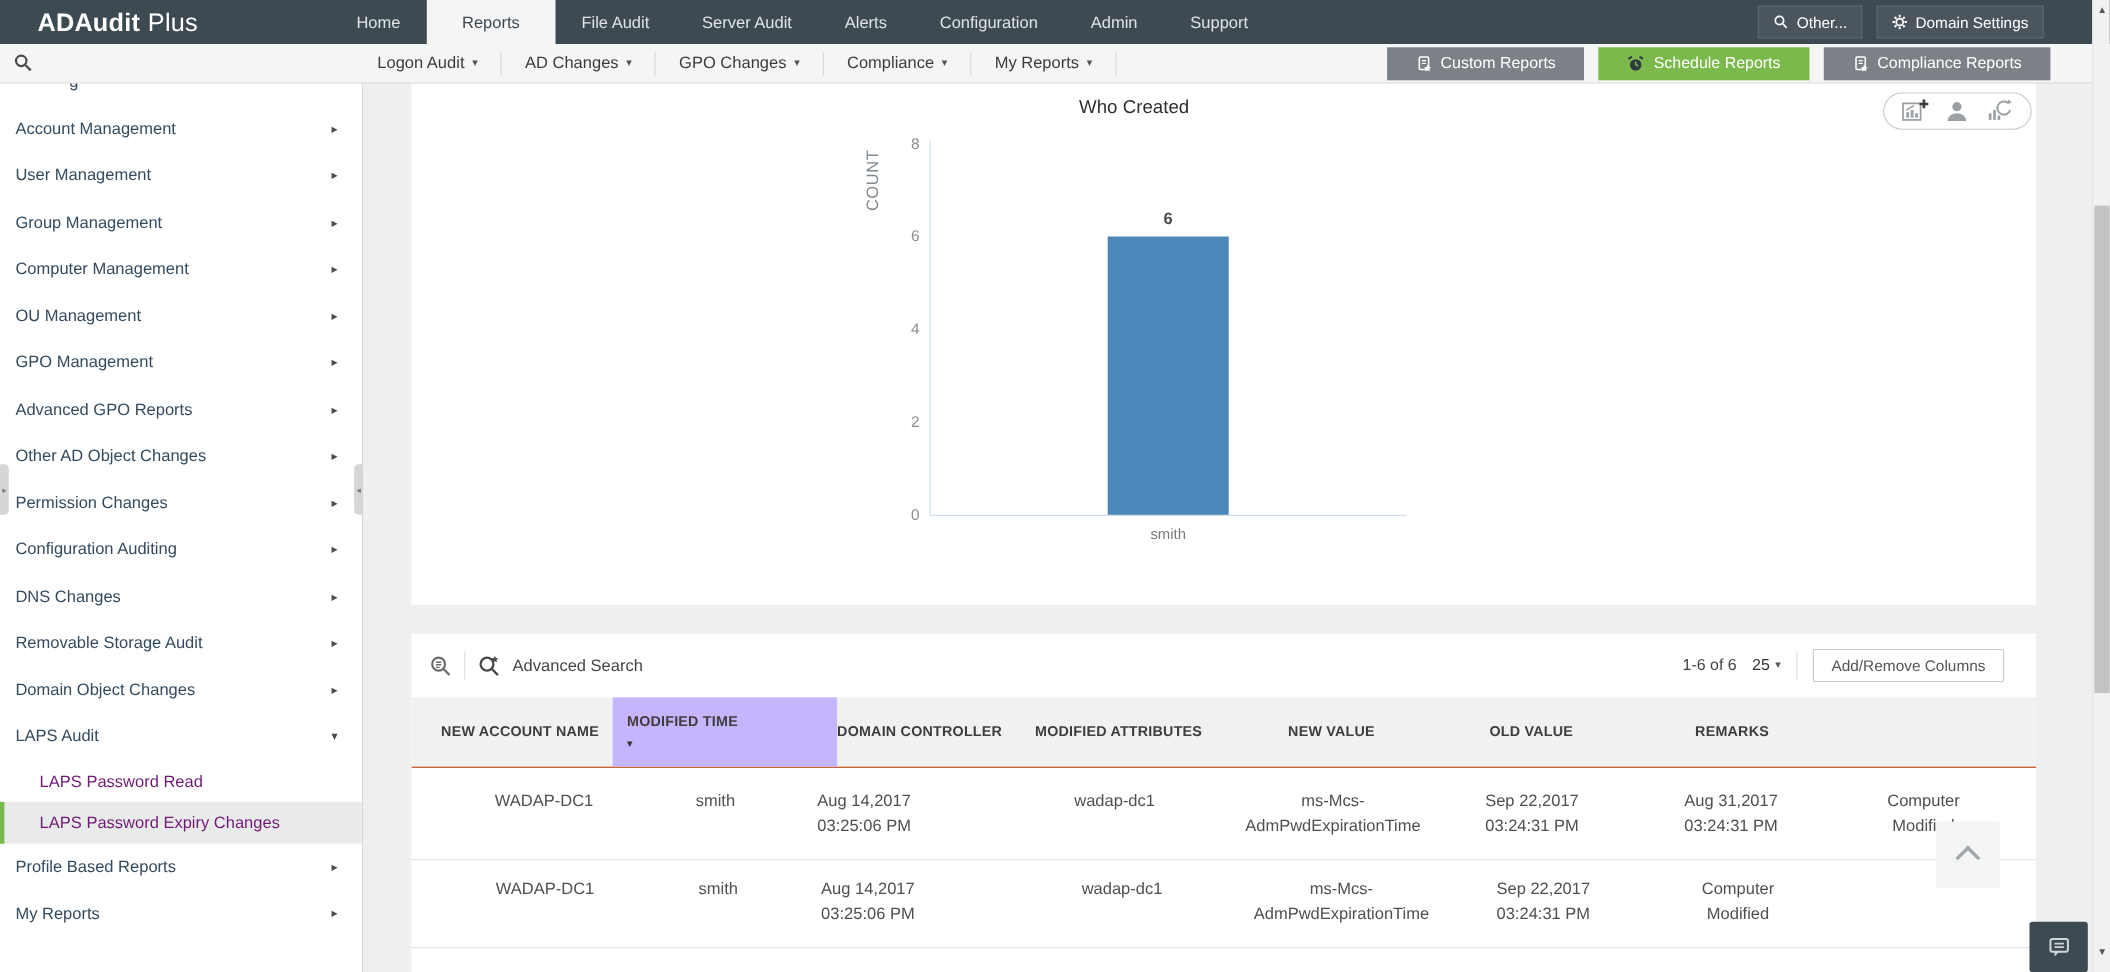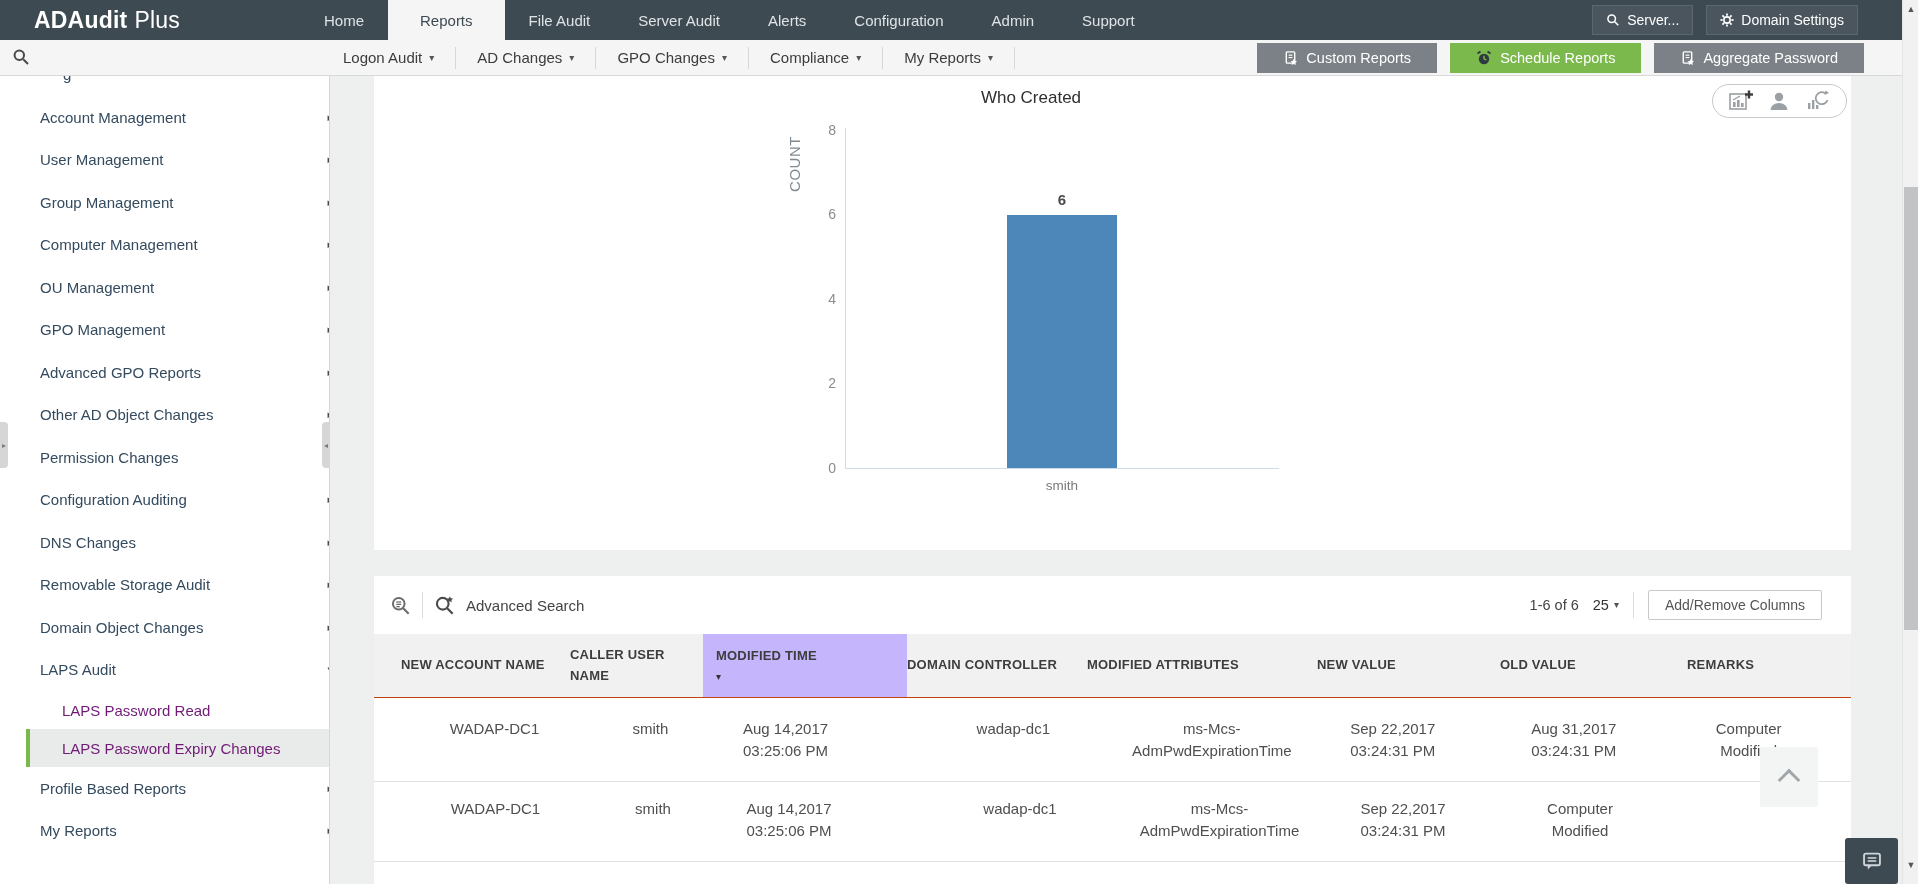--- a/index.html
+++ b/index.html
@@ -29,21 +29,21 @@
   .caret { font-size:10px; color:#555; line-height:1; }
   .tb-actions { position:absolute; right:54px; top:3px; display:flex; gap:13px; }
   .action-btn { height:30px; display:flex; align-items:center; gap:8px; padding:0 26px; color:#fff; font-size:14.5px; border:none; cursor:pointer; }
   .action-btn.gray { background:#7b8186; }
   .action-btn.green { background:#7cb94c; }
 
   
   .sidebar { position:absolute; left:0; top:76px; width:330px; height:808px; background:#fff; border-right:1px solid #d7d7d7; overflow:hidden; }
   .clip-frag { position:absolute; top:0; left:0; height:12px; width:220px; overflow:hidden; }
   .clip-frag span { position:absolute; top:-10px; left:63px; font-size:15px; color:#344a5e; }
-  .side-list { position:absolute; top:20px; left:0; width:100%; list-style:none;margin-left:26px; }
+  .side-list { position:absolute; top:20px; left:0; width:100%; list-style:none; }
   .side-item { position:relative; height:42.5px; display:flex; align-items:center; padding:0 30px 0 14px; font-size:15px; font-weight:500; color:#344a5e; cursor:pointer; }
   .side-item .arr { position:absolute; right:22px; font-size:11px; color:#4a4a4a; }
   .side-sub { position:relative; height:38px; display:flex; align-items:center; padding:0 10px 0 36px; font-size:15px; color:#701a75; cursor:pointer; }
   .side-sub.selected { background:#e9eaea; border-left:4px solid #7cb94c; padding-left:32px; }
   .handle { position:absolute; width:8px; height:46px; top:422px; background:#d6d6d6; color:#7a7a7a; font-size:8px; display:flex; align-items:center; justify-content:center; cursor:pointer; }
   .handle.left { left:0; border-radius:0 4px 4px 0; }
   .handle.right { left:322px; border-radius:4px 0 0 4px; }
 
   
   .main { position:absolute; left:331px; top:76px; width:1571px; height:808px; }
@@ -120,21 +120,21 @@
       <div class="nav-item">Support</div>
     </div>
     <div class="nav-right">
       <div class="nav-btn">
         <span>
           <svg width="14" height="14" viewBox="0 0 16 16">
               <circle cx="6.5" cy="6.5" r="4.3" fill="none" stroke="#fff" stroke-width="1.8"></circle>
               <line x1="10" y1="10" x2="14" y2="14" stroke="#fff" stroke-width="1.8"></line>
             </svg>
         </span>
-        <span>Server...</span>
+        <span>Other...</span>
       </div>
       <div class="nav-btn">
         <span>
           <svg width="14" height="14" viewBox="0 0 16 16">
               <g stroke="#fff" stroke-width="2">
                 <line x1="8" y1="0.5" x2="8" y2="3"></line>
                 <line x1="8" y1="13" x2="8" y2="15.5"></line>
                 <line x1="0.5" y1="8" x2="3" y2="8"></line>
                 <line x1="13" y1="8" x2="15.5" y2="8"></line>
                 <line x1="2.8" y1="2.8" x2="4.6" y2="4.6"></line>
@@ -210,21 +210,21 @@
       </button>
       <button class="action-btn gray">
         <span>
           <svg width="15" height="16" viewBox="0 0 16 16">
               <rect x="3.5" y="1.5" width="9" height="12" rx="1" fill="none" stroke="#fff" stroke-width="1.5"></rect>
               <line x1="6" y1="5" x2="10" y2="5" stroke="#fff" stroke-width="1.2"></line>
               <line x1="6" y1="7.5" x2="10" y2="7.5" stroke="#fff" stroke-width="1.2"></line>
               <polygon points="11.5,9 12.6,11.2 15,11.5 13.2,13.1 13.7,15.5 11.5,14.3 9.3,15.5 9.8,13.1 8,11.5 10.4,11.2" fill="#fff"></polygon>
             </svg>
         </span>
-        <span>Aggregate Password</span>
+        <span>Compliance Reports</span>
       </button>
     </div>
   </div>
 
   <div class="sidebar">
     <div class="clip-frag">
       <span>g</span>
     </div>
     <ul class="side-list">
       <li class="side-item">
@@ -389,23 +389,20 @@
           </span>
           <span class="ctrl-sep"></span>
           <button class="add-col-btn">Add/Remove Columns</button>
         </div>
       </div>
 
       <div class="thead">
         <div class="th c0">
             <span>NEW ACCOUNT NAME</span>
           </div>
-        <div class="th c1">
-            <span>CALLER USER NAME</span>
-          </div>
         <div class="th c2 sorted">
           <span>
             <span>MODIFIED TIME</span>
             <span class="sort-caret">▾</span>
           </span>
         </div>
         <div class="th c3">
             <span>DOMAIN CONTROLLER</span>
           </div>
         <div class="th c4">

